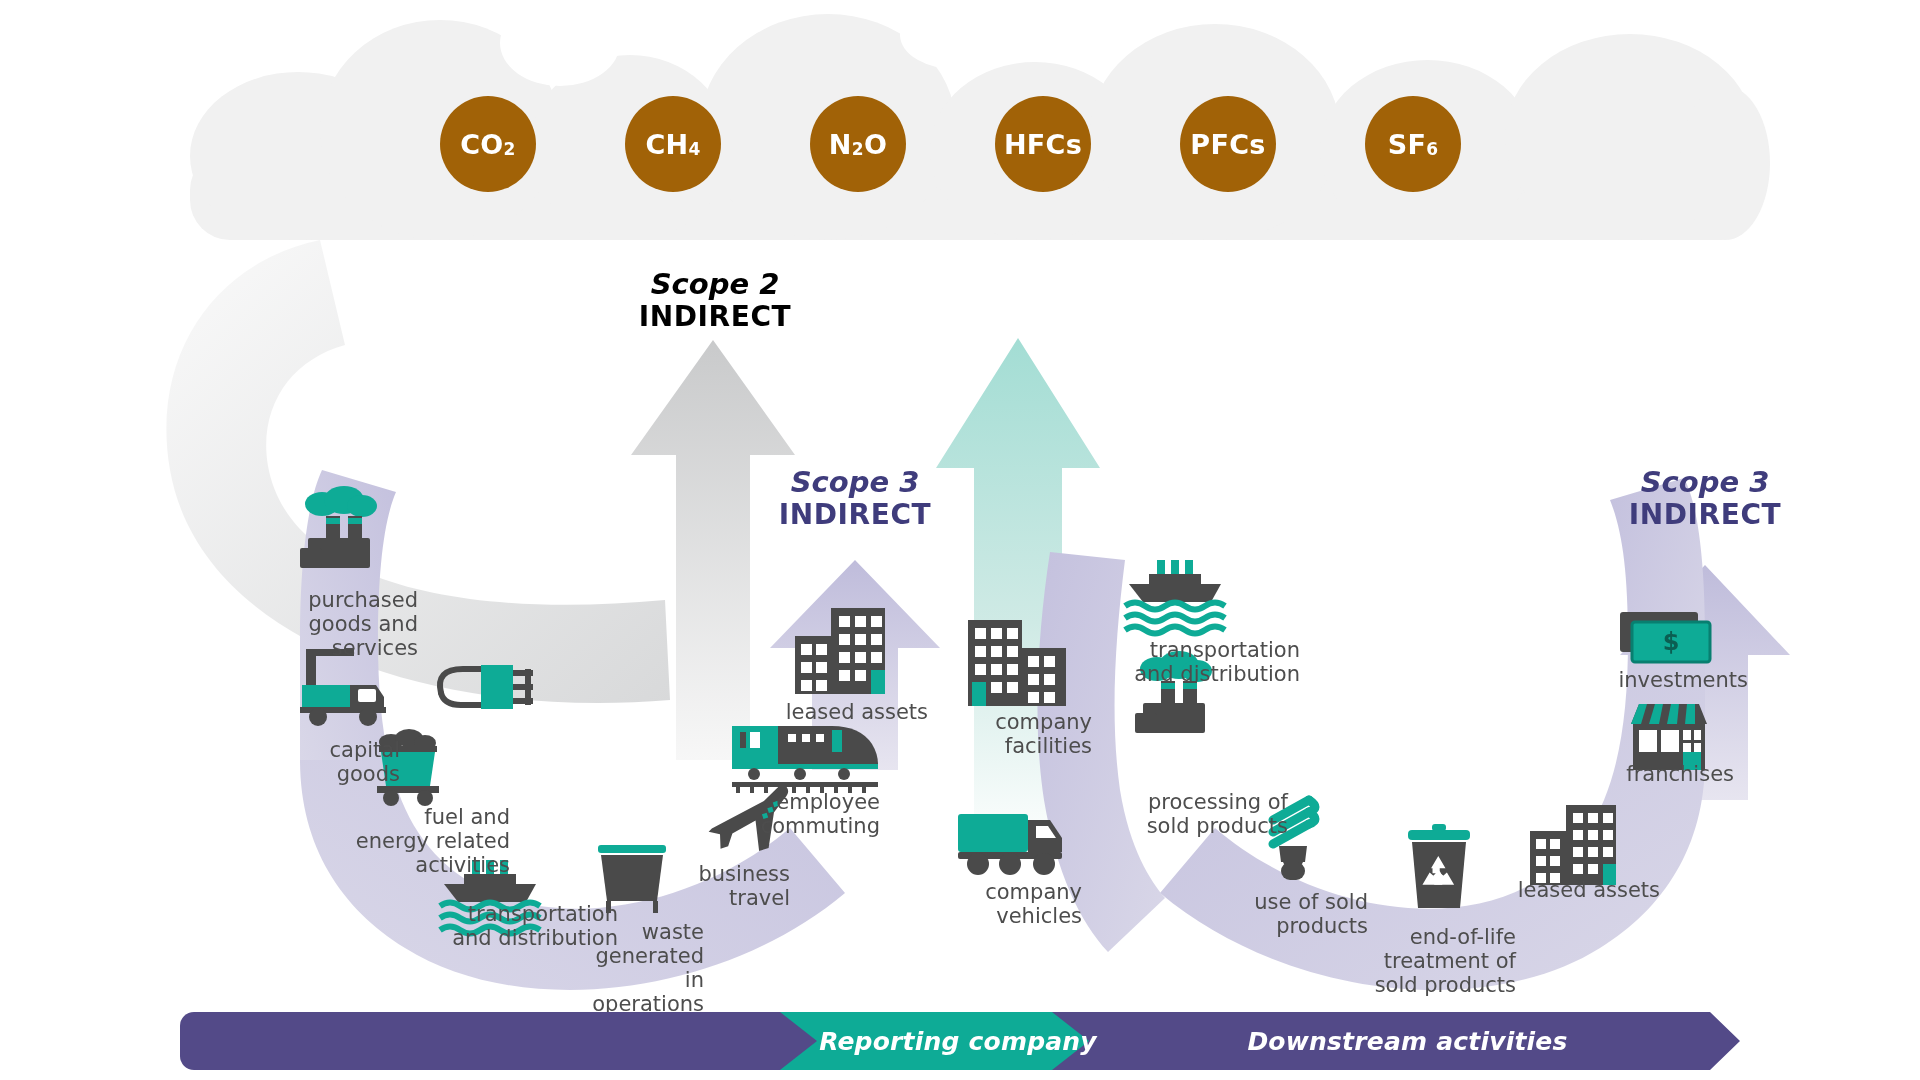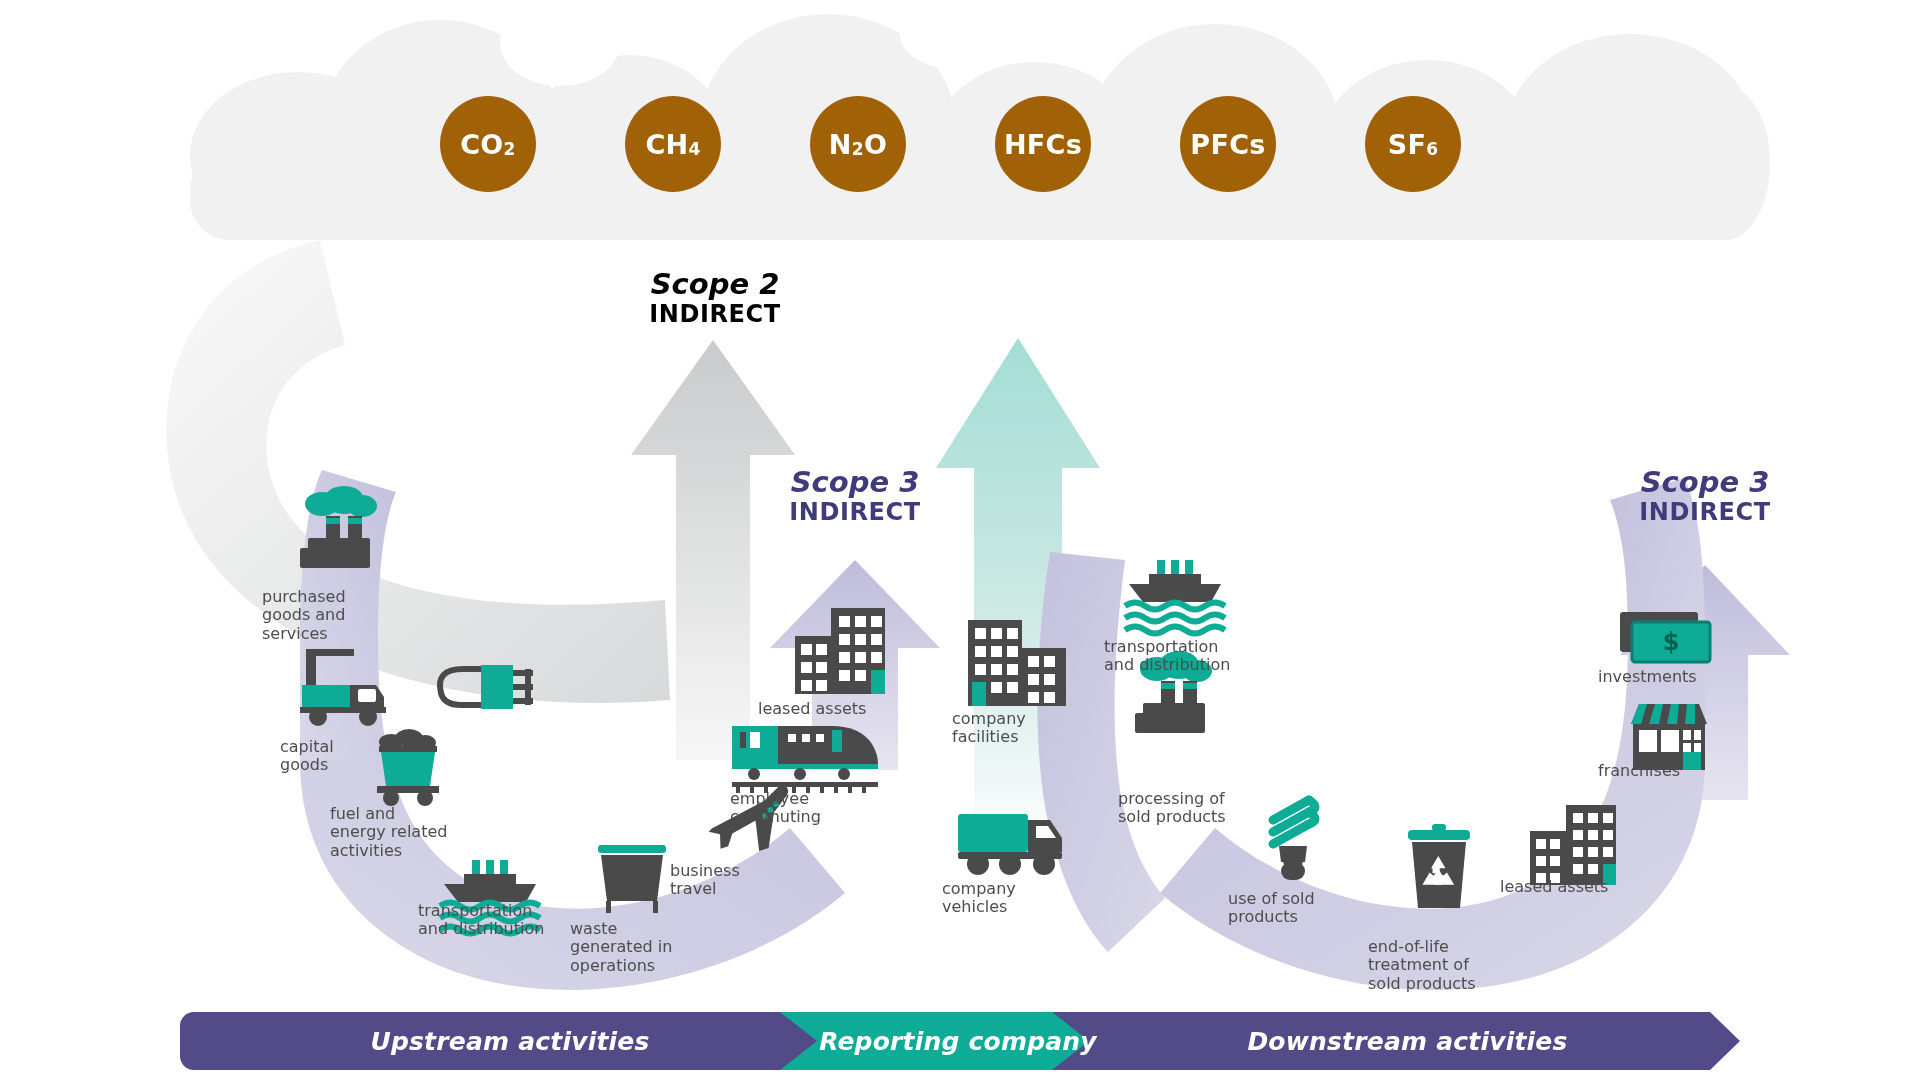--- a/index.html
+++ b/index.html
@@ -22,31 +22,31 @@
   }
   .gas sub { font-size:17px; vertical-align:baseline; position:relative; top:5px; }
 
   
   .scope-head { position:absolute; text-align:center; line-height:1.15; }
   .scope-head .s-name {
     font-style:italic; font-weight:bold; font-size:29px;
     font-family:"DejaVu Sans", sans-serif; white-space:nowrap;
   }
   .scope-head .s-kind {
-    font-weight:bold; font-size:24px; letter-spacing:.6px;
+    font-weight:bold; font-size:28px; letter-spacing:.6px;
     font-family:"DejaVu Sans", sans-serif; white-space:nowrap;
   }
   .sc-gray  .s-name,.sc-gray  .s-kind { color:#000000; }
   .sc-teal  .s-name,.sc-teal  .s-kind { color:#18b29b; }
   .sc-purple .s-name,.sc-purple .s-kind { color:#3f3c7c; }
 
   
   .lbl {
-    position:absolute; text-align:left; color:#4d4d4d;
-    font-size:16px; line-height:1.15;
+    position:absolute; text-align:right; color:#4d4d4d;
+    font-size:21px; line-height:1.15;
     font-family:"DejaVu Sans", sans-serif;
     white-space:pre-line;
   }
   .lbl-sm { font-size:17.5px; text-align:left; }
 
   
   #banner { position:absolute; left:180px; top:1012px; width:1560px; height:58px; }
   .seg {
     position:absolute; top:0; height:58px;
     display:flex; align-items:center; justify-content:center;
@@ -500,36 +500,33 @@
 facilities</div>
   <div class="lbl" style="left:942px;top:880px;width:140px;">company
 vehicles</div>
 
   <div class="lbl" style="left:1104px;top:638px;width:196px;">transportation
 and distribution</div>
   <div class="lbl" style="left:1118px;top:790px;width:170px;">processing of
 sold products</div>
   <div class="lbl" style="left:1228px;top:890px;width:140px;">use of sold
 products</div>
-  <div class="lbl" style="left:1368px;top:925px;width:148px;margin-top:13px;">end-of-life
+  <div class="lbl" style="left:1368px;top:925px;width:148px;">end-of-life
 treatment of
 sold products</div>
   <div class="lbl" style="left:1500px;top:878px;width:160px;">leased assets</div>
   <div class="lbl" style="left:1598px;top:762px;width:136px;">franchises</div>
   <div class="lbl" style="left:1598px;top:668px;width:150px;">investments</div>
 
   <div id="banner">
     <svg width="1560" height="58" style="position:absolute;left:0;top:0;">
       <path d="M 14 0 L 635 0 L 672 29 L 635 58 L 14 58 A 14 14 0 0 1 0 44 L 0 14 A 14 14 0 0 1 14 0 Z" fill="#534a88"></path>
       <path d="M 600 0 L 905 0 L 942 29 L 905 58 L 600 58 L 637 29 Z" fill="#0eab96"></path>
       <path d="M 872 0 L 1530 0 L 1560 29 L 1530 58 L 872 58 L 909 29 Z" fill="#534a88"></path>
     </svg>
-    <div class="seg" style="left:0px;width:660px;">
-      <span>Upstream activities</span>
-    </div>
     <div class="seg" style="left:618px;width:320px;">
       <span>Reporting company</span>
     </div>
     <div class="seg" style="left:900px;width:655px;">
       <span>Downstream activities</span>
     </div>
   </div>
 
 </div>
 

